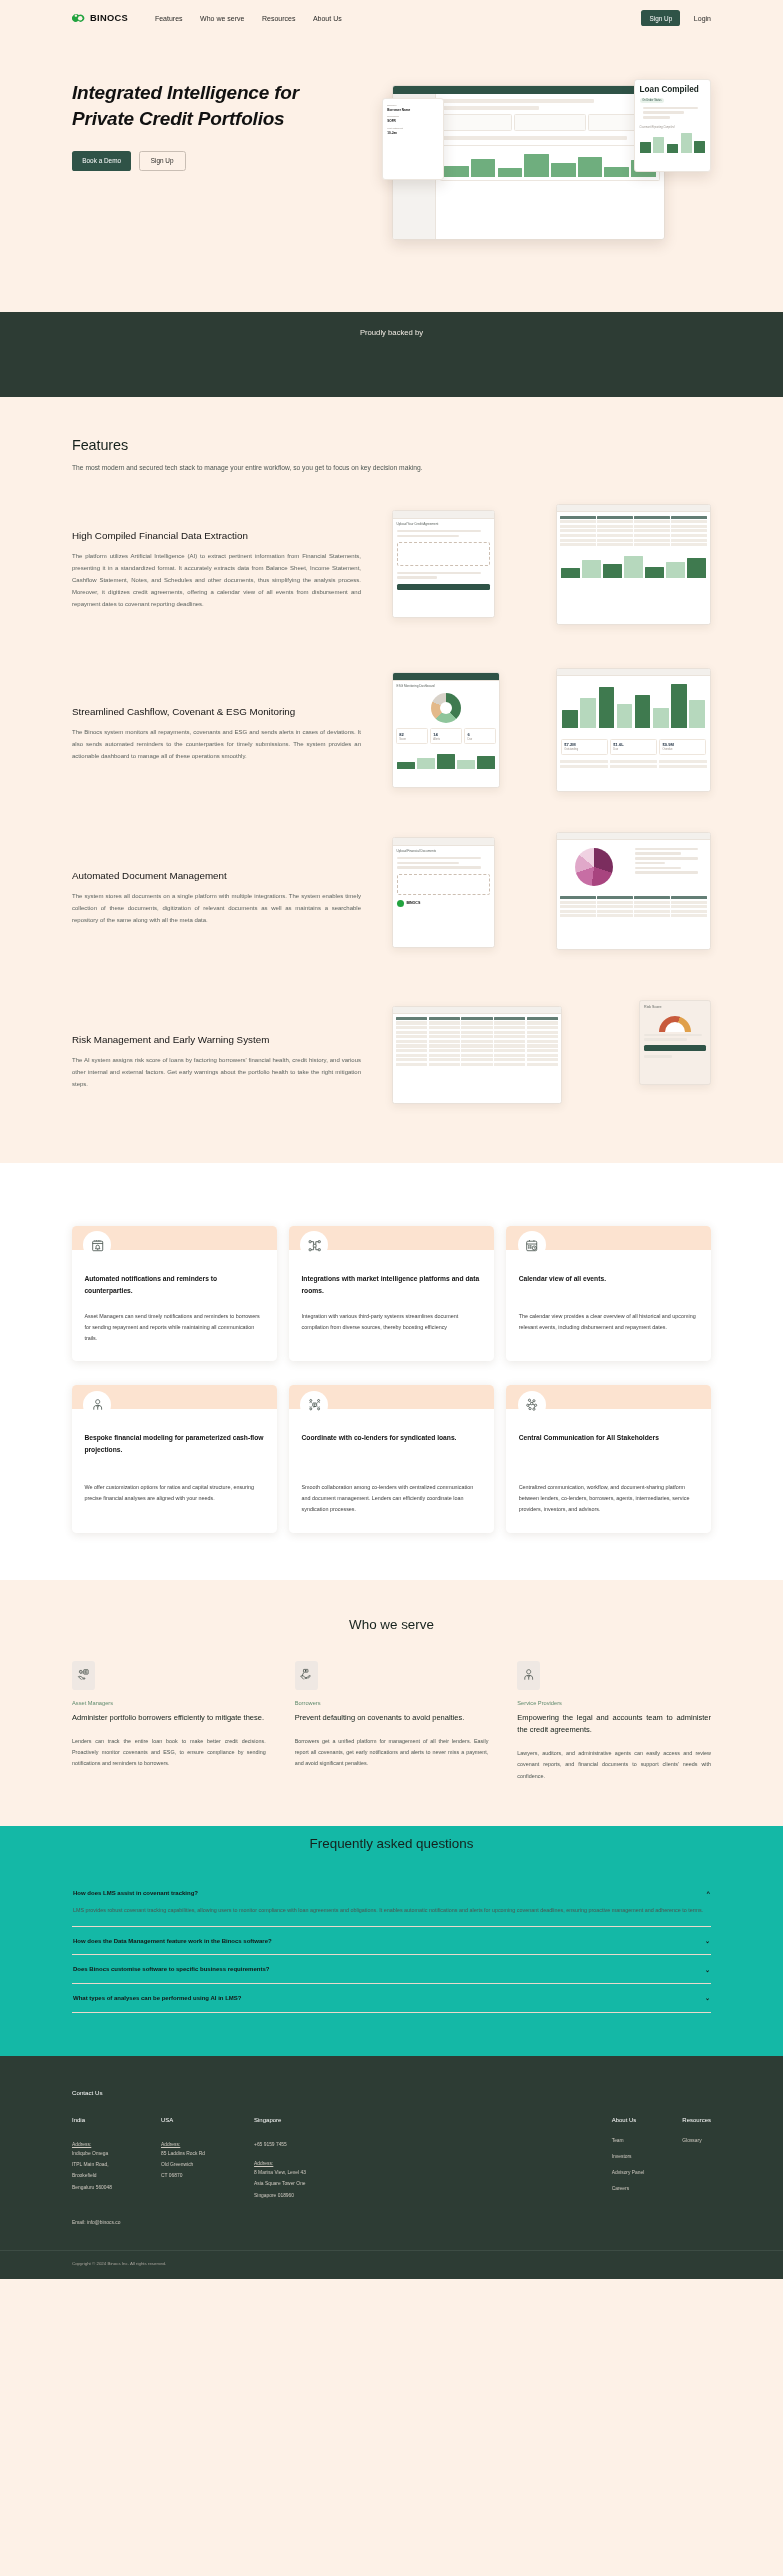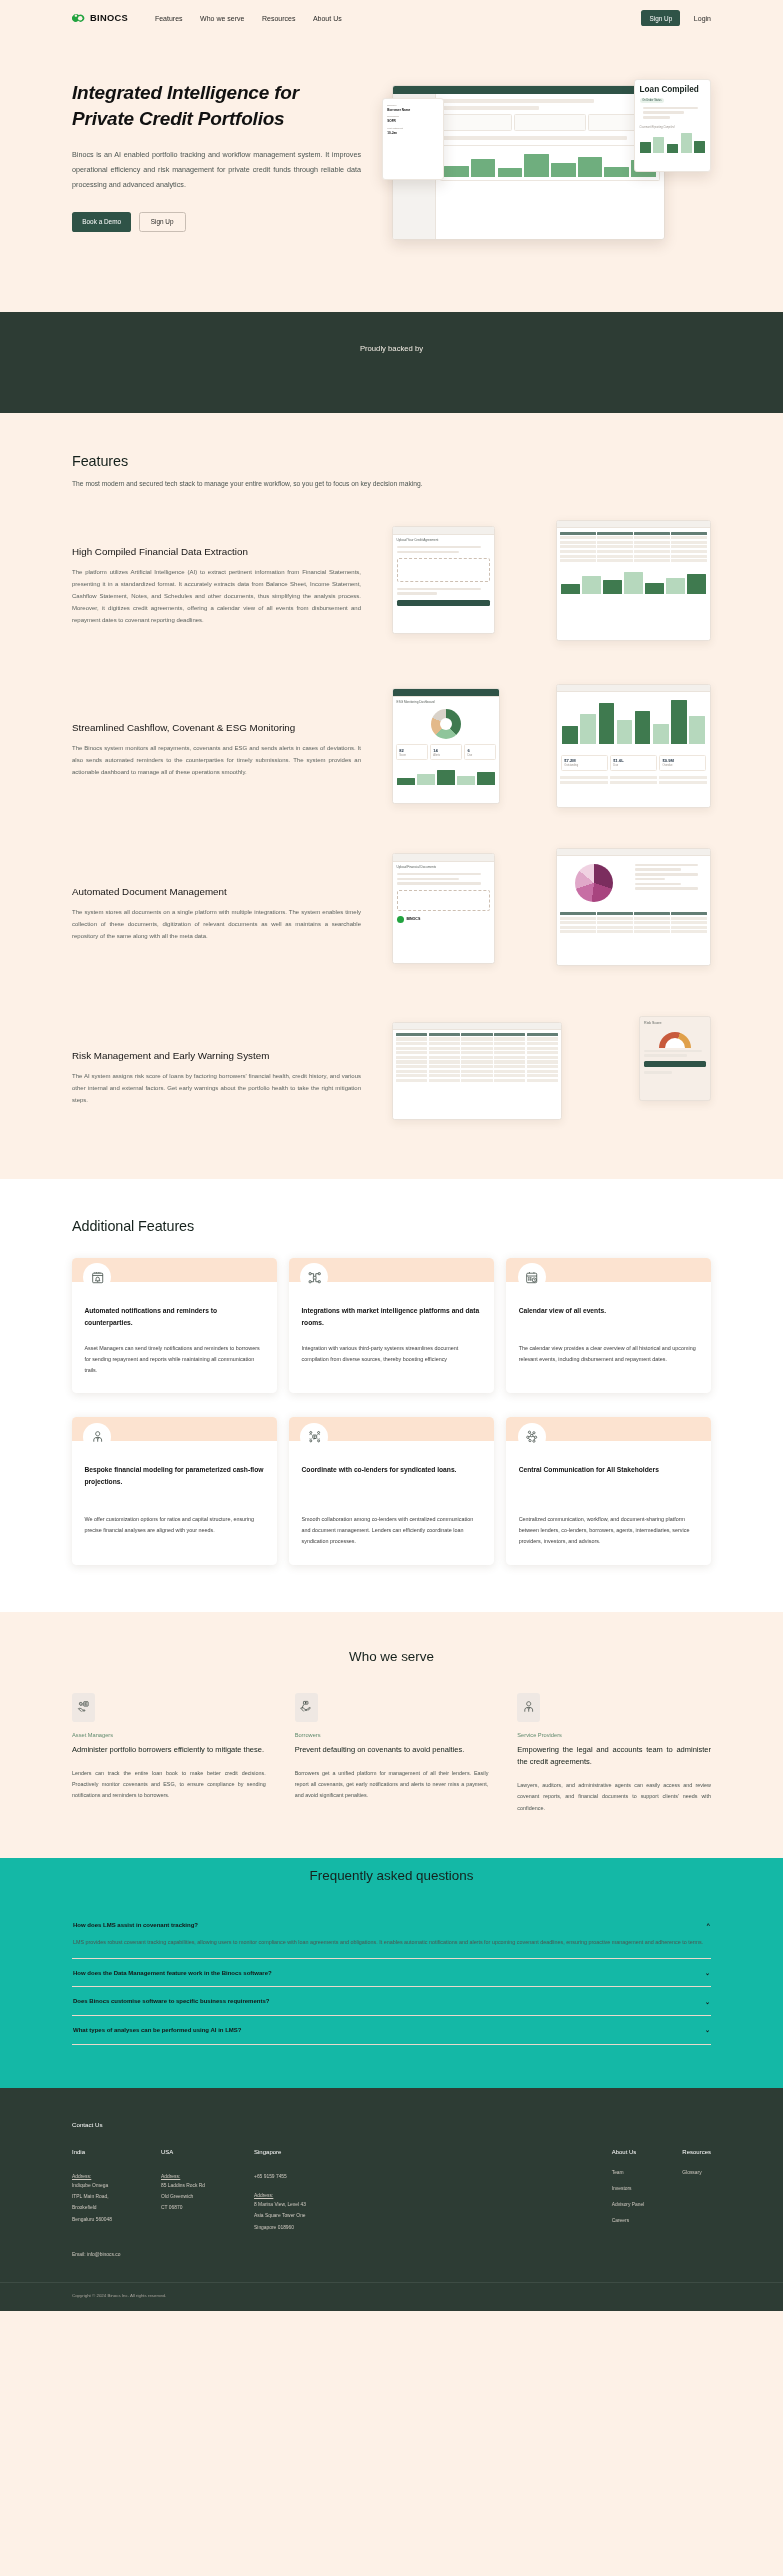--- a/index.html
+++ b/index.html
@@ -54,21 +54,21 @@
   .shot-tile { height:17.5px; border:0.5px solid #ece6df; border-radius:1.5px; background:#fbfaf8; }
   .shot-chart { margin-top:5.2px; height:36px; border:0.5px solid #ece6df; border-radius:1.5px; display:flex; align-items:flex-end; gap:2.1px; padding:3.1px; }
   .shot-chart span { flex:1; background:#6fae7e; border-radius:0.5px 0.5px 0 0; }
   .shot-card { left:0; top:23px; width:62px; height:82px; padding:4.6px; border:0.5px solid #ece6df; }
   .shot-card b { display:block; font-size:3.1px; color:#111; margin:2.1px 0 3.6px; }
   .shot-card em { display:block; font-size:2.3px; color:#9a938c; font-style:normal; }
   .shot-card2 { right:0; top:4.1px; width:77px; height:93px; padding:4.6px; border:0.5px solid #ece6df; }
   .shot-pill { display:inline-block; font-size:2.6px; background:#e8f2ea; color:#2f5347; border-radius:3.1px; padding:1px 2.6px; margin:1px 1px 0 0;}
 
   
-  .backers { background:#2d3c34; padding:32px 0 34px; text-align:center; }
+  .backers { background:#2d3c34; padding:16px 0 34px; text-align:center; }
   .backers-title { color:#f2ece4; font-size:7.7px; margin-bottom:26px; }
   .backers-row { width:639px; margin:0 auto; display:flex; align-items:center; justify-content:space-between; }
   .logo { color:#f2ece4; opacity:.92; white-space:nowrap; }
   .logo.beenext { font-size:6.7px; letter-spacing:1.6px; font-weight:500; }
   .logo.arkam { font-size:6.7px; font-weight:700; display:flex; flex-direction:column; line-height:1.05; align-items:flex-start;}
   .logo.arkam small { font-size:3.9px; letter-spacing:0.3px; font-weight:400;}
   .logo.accel { font-family:"Liberation Serif", serif; font-size:12.4px; }
   .logo.saison { font-size:5.7px; font-weight:700; letter-spacing:0.5px; background:#f2ece4; color:#2d3c34; padding:1.5px 2.6px; line-height:1.15; }
   .logo.saison small{ display:block; font-size:4.1px; letter-spacing:0.7px; font-weight:400;}
   .logo.blume { font-size:9.8px; font-weight:800; letter-spacing:0.3px; }
@@ -192,21 +192,20 @@
   </div>
 </div>
 
 <section class="hero">
   <div class="hero-inner">
     <div class="hero-left">
       <h1 class="hero-title">
         <span>Integrated Intelligence for</span><br>
         <span>Private Credit Portfolios</span>
       </h1>
-      <p class="hero-sub">Binocs is an AI enabled portfolio tracking and workflow management system. It improves operational efficiency and risk management for private credit funds through reliable data processing and advanced analytics.</p>
       <div class="hero-cta">
         <button class="btn-demo">Book a Demo</button>
         <button class="btn-ghost">Sign Up</button>
       </div>
     </div>
 
     <div class="hero-right">
       <div class="shot shot-main">
         <div class="shot-bar"></div>
         <div class="shot-body">
@@ -590,21 +589,20 @@
           <div style="margin:4.1px;background:#2f5347;border-radius:1.5px;height:5.7px;"></div>
           <div class="ln s"></div>
         </div>
       </div>
     </div>
   </div>
 </section>
 
 <section class="addl">
   <div class="wrap">
-    <h2 class="sec-title">Additional Features</h2>
 
     <div class="cards">
       <div class="card">
         <div class="card-top">
           <div class="card-ic">
             <svg width="13.4" height="13.4" viewBox="0 0 24 24" fill="none" stroke="#2e3b34" stroke-width="1.3">
               <rect x="3" y="4" width="18" height="17" rx="1.5"></rect>
                 <path d="M3 8h18"></path>
               <path d="M7 4V2M10 4V2M13 4V2M16 4V2"></path>
               <path d="M12 11a3 3 0 0 0-3 3v2l-1 1.5h8L15 16v-2a3 3 0 0 0-3-3z"></path>

